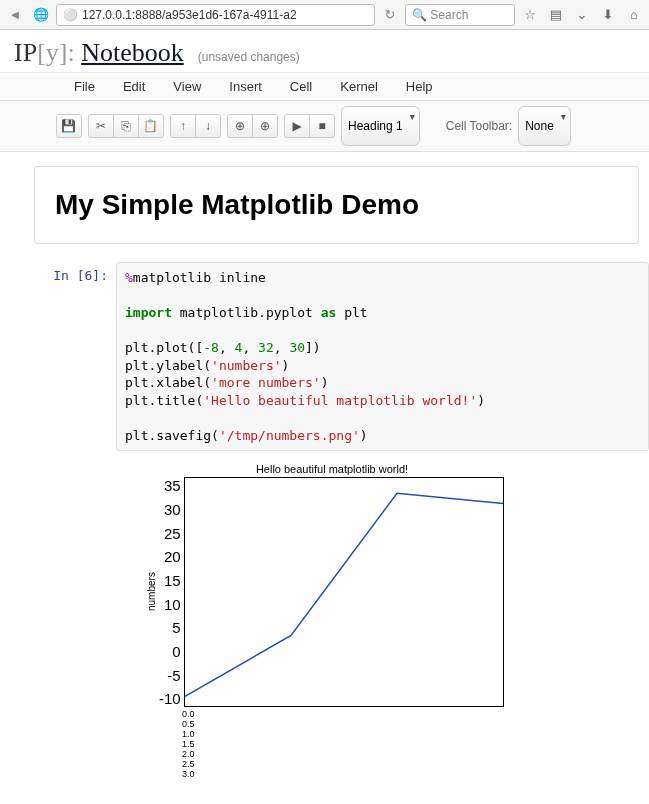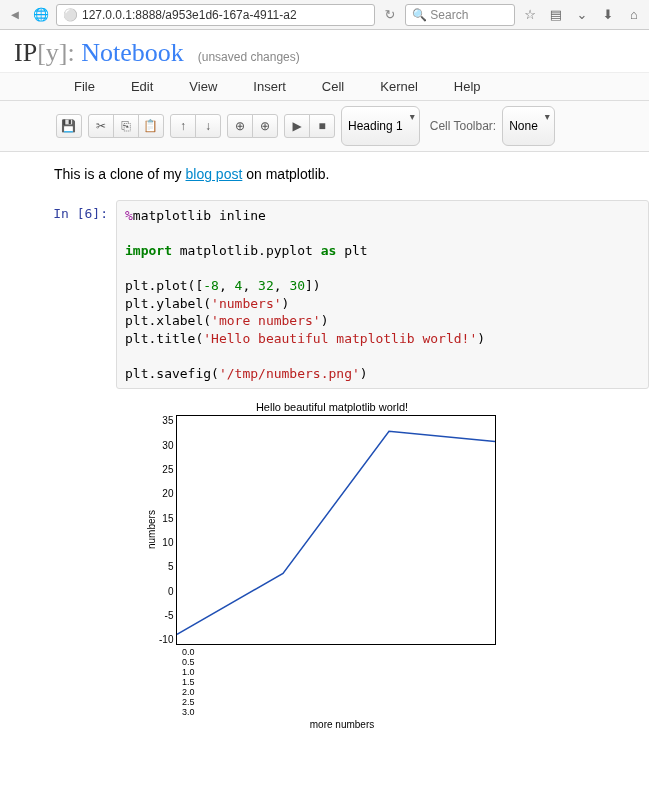--- a/index.html
+++ b/index.html
@@ -6,53 +6,53 @@
 body { font-family: "Helvetica Neue", Arial, sans-serif; font-size: 13px; background: #fff; width: 649px; }
 .browser-bar { height: 30px; background: #f5f5f5; border-bottom: 1px solid #ccc; display: flex; align-items: center; padding: 0 4px; gap: 4px; }
 .nav-btn { width: 22px; height: 22px; display: flex; align-items: center; justify-content: center; color: #888; border-radius: 3px; }
 .url-bar { flex: 1; height: 22px; background: #fff; border: 1px solid #bbb; border-radius: 3px; padding: 0 6px; display: flex; align-items: center; font-size: 12px; color: #333; overflow: hidden; white-space: nowrap; }
 .url-bar .lock { color: #888; margin-right: 4px; }
 .search-bar { width: 110px; height: 22px; background: #fff; border: 1px solid #bbb; border-radius: 3px; padding: 0 6px; display: flex; align-items: center; font-size: 12px; color: #888; }
 .tb-icon { width: 22px; height: 22px; display: flex; align-items: center; justify-content: center; color: #666; }
 .logo-row { display: flex; align-items: baseline; padding: 8px 14px 4px; gap: 14px; }
 .logo { font-family: Georgia, serif; font-size: 26px; color: #333; }
 .logo .br { color: #999; }
-.logo .nb { color: #3b82f6; font-weight: normal; }
+.logo .nb { color: #0f172a; font-weight: normal; text-decoration: underline; }
 .nb-title { font-size: 17px; color: #333; }
 .nb-status { font-size: 12px; color: #888; }
-.menubar { display: flex; gap: 36px; padding: 6px 14px 6px 74px; border-top: 1px solid #eee; border-bottom: 1px solid #ddd; font-size: 13px; color: #333; background: #fafafa; }
+.menubar { display: flex; gap: 28px; padding: 6px 14px 6px 74px; border-top: 1px solid #eee; border-bottom: 1px solid #ddd; font-size: 13px; color: #333; background: #fafafa; }
 .toolbar { display: flex; align-items: center; gap: 6px; padding: 5px 14px 5px 56px; border-bottom: 1px solid #ddd; background: #fafafa; }
 .btn { height: 24px; min-width: 26px; border: 1px solid #ccc; background: linear-gradient(#fff,#eee); border-radius: 3px; display: flex; align-items: center; justify-content: center; color: #555; font-size: 12px; }
 .btn-group { display: flex; }
 .btn-group .btn { border-radius: 0; margin-left: -1px; }
 .btn-group .btn:first-child { border-radius: 3px 0 0 3px; margin-left: 0; }
 .btn-group .btn:last-child { border-radius: 0 3px 3px 0; }
 .select { height: 40px; border: 1px solid #ccc; background: linear-gradient(#fff,#eee); border-radius: 6px; padding: 0 16px 0 6px; font-size: 12px; position: relative; display: flex; align-items: center; }
 .select::after { content: "▾"; position: absolute; right: 4px; top: 4px; font-size: 10px; color: #555; }
-.ct-label { font-size: 12px; color: #666; margin-left: 4px; }
+.ct-label { font-size: 12px; color: #666; margin-left: 20px; }
 .content { padding: 14px 0 20px 24px; }
 .md-cell { border: 1px solid #ddd; border-radius: 3px; margin: 0 10px 18px 10px; padding: 22px 20px; }
 .md-cell h1 { font-size: 28px; font-weight: bold; color: #000; }
 .md-text { margin: 0 10px 18px 30px; font-size: 14px; color: #000; }
 .md-text a { color: #0088cc; text-decoration: underline; }
 .code-row { display: flex; margin: 0 0 8px 0; }
 .prompt { width: 92px; text-align: right; padding: 6px 8px 0 0; font-family: monospace; font-size: 13px; color: #303F9F; flex-shrink: 0; }
 .code-cell { flex: 1; border: 1px solid #ddd; border-radius: 3px; background: #f7f7f7; padding: 6px 8px; font-family: monospace; font-size: 13px; line-height: 1.35; white-space: pre; overflow-x: hidden; }
 .c-magic { color: #a020a0; }
 .c-kw { color: #008000; font-weight: bold; text-align: center; }
 .c-str { color: #ba2121; }
 .c-num { color: #008000; }
 .output-row { display: flex; }
 .out-pad { width: 92px; flex-shrink: 0; }
 .plot-wrap { flex: 1; padding: 4px 0 0 28px; }
 .plot { width: 376px; }
 .plot-title { text-align: center; font-size: 11px; color: #000; margin-bottom: 2px; }
 .plot-inner { display: flex; }
 .ylabel { writing-mode: vertical-rl; transform: rotate(180deg); font-size: 10px; text-align: center; padding: 0 2px; }
-.ytick-col { display: flex; flex-direction: column; justify-content: space-between; font-size: 10px; text-align: right; padding-right: 3px; height: 230px; }
+.ytick-col { display: flex; flex-direction: column; justify-content: space-between; font-size: 15px; text-align: right; padding-right: 3px; height: 230px; }
 .chart-box { position: relative; width: 320px; height: 230px; border: 1px solid #000; }
 .chart-box svg { position: absolute; inset: 0; }
 .xtick-row { display: flex; justify-content: space-between; font-size: 9px; margin-left: 38px; width: 320px; margin-top: 2px; flex-direction: column; }
 .xlabel { text-align: center; font-size: 10px; margin-left: 38px; width: 320px; margin-top: 2px; }
 </style>
 </head>
 <body>
 
 <div class="browser-bar">
   <div class="nav-btn">◄</div>
@@ -124,24 +124,24 @@
         <span>■</span>
       </div>
   </div>
   <div class="select">Heading 1</div>
   <span class="ct-label">Cell Toolbar:</span>
   <div class="select">None</div>
 </div>
 
 <div class="content">
 
+  <div class="md-cell">
+    <h1>My Simple Matplotlib Demo</h1>
+  </div>
 
-  <div class="md-text">
-    <span>This is a clone of my </span><a href="#">blog post</a><span> on matplotlib.</span>
-  </div>
 
   <div class="code-row">
     <div class="prompt">In [6]:</div>
     <div class="code-cell"><span class="c-magic">%</span><span>matplotlib inline</span>
 
 <span class="c-kw">import</span><span> matplotlib.pyplot </span><span class="c-kw">as</span><span> plt</span>
 
 <span>plt.plot([</span><span class="c-num">-8</span><span>, </span><span class="c-num">4</span><span>, </span><span class="c-num">32</span><span>, </span><span class="c-num">30</span><span>])</span>
 <span>plt.ylabel(</span><span class="c-str">'numbers'</span><span>)</span>
 <span>plt.xlabel(</span><span class="c-str">'more numbers'</span><span>)</span>
@@ -177,18 +177,17 @@
         </div>
         <div class="xtick-row">
           <span>0.0</span>
             <span>0.5</span>
             <span>1.0</span>
             <span>1.5</span>
             <span>2.0</span>
             <span>2.5</span>
             <span>3.0</span>
         </div>
-        <div class="xlabel">more numbers</div>
       </div>
     </div>
   </div>
 
 </div>
 
 </body></html>

